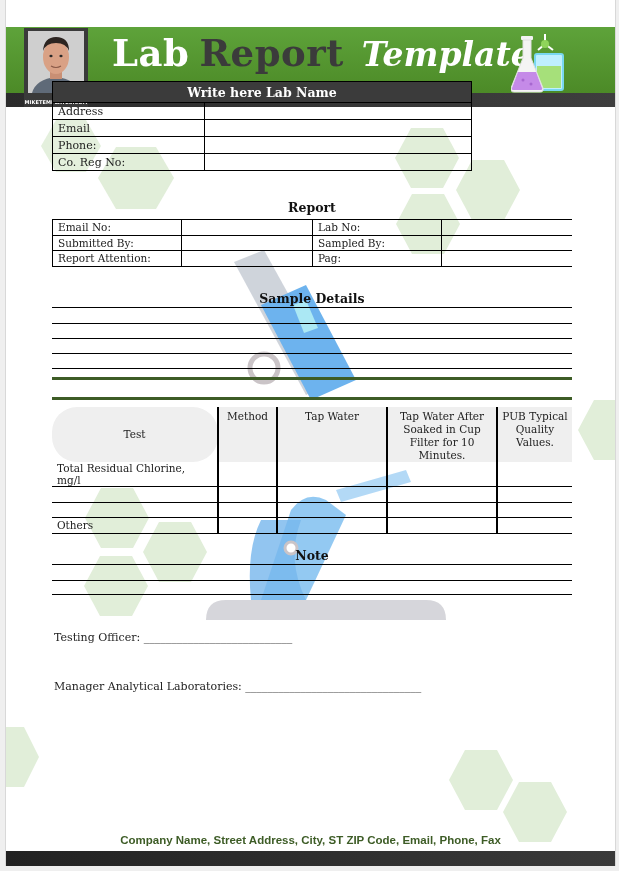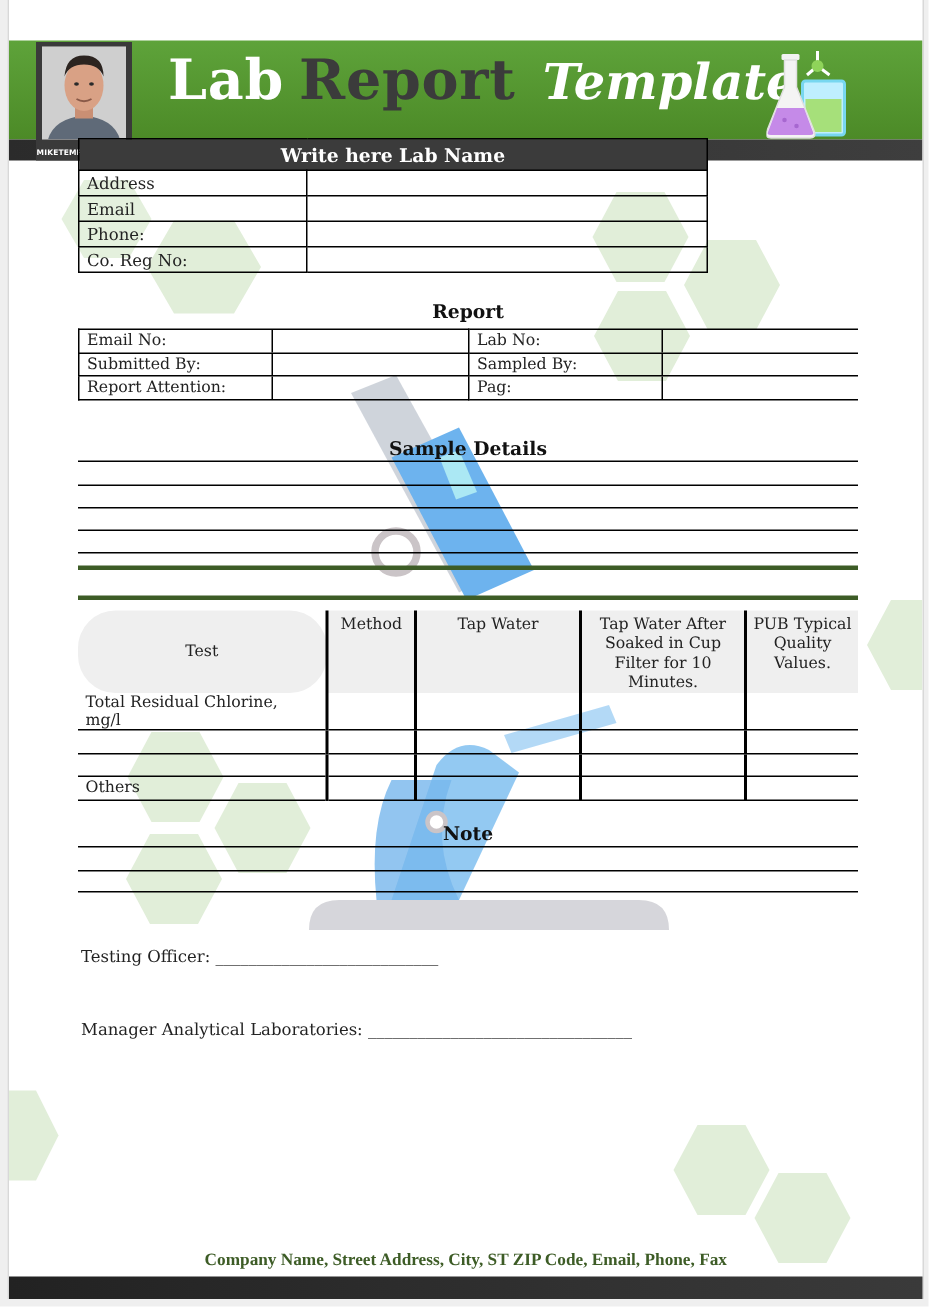--- a/index.html
+++ b/index.html
@@ -11,21 +11,21 @@
   .header .dark { position:absolute; left:0; top:66px; width:609px; height:14px; background:linear-gradient(90deg,#2b2b2b,#3e3e3e); }
   .photo { position:absolute; left:18px; top:1px; width:64px; height:79px; background:#3a3a3a; }
   .photo .face { position:absolute; left:4px; top:3px; width:56px; height:62px; background:#c9c9c9; overflow:hidden; }
   .photo .cap { position:absolute; left:0; bottom:2px; width:64px; text-align:center; color:#fff; font-family:"DejaVu Sans", sans-serif; font-size:5px; font-weight:bold; letter-spacing:0.1px; }
   .title { position:absolute; left:106px; top:4px; height:56px; white-space:nowrap; }
   .title .t1 { font-family:"DejaVu Serif", serif; font-weight:bold; font-size:37px; color:#fff; letter-spacing:0.5px; }
   .title .t2 { font-family:"DejaVu Serif", serif; font-weight:bold; font-size:37px; color:#3b3b3b; letter-spacing:0.5px; margin-left:10px; }
   .title .t3 { font-family:"DejaVu Serif", serif; font-style:italic; font-weight:bold; font-size:33px; color:#fff; margin-left:18px; }
   .flask { position:absolute; left:505px; top:3px; width:56px; height:66px; }
   .content { position:absolute; left:0; top:0; width:609px; height:866px; z-index:3; }
-  .lab-table { position:absolute; left:46px; top:92px; width:420px; border-collapse:collapse; font-size:11px; }
+  .lab-table { position:absolute; left:46px; top:81px; width:420px; border-collapse:collapse; font-size:11px; }
   .lab-table th { background:#3b3b3b; color:#fff; font-weight:bold; font-size:12.5px; height:20px; border:1px solid #000; padding:0; text-align:center; }
   .lab-table td { border:1px solid #000; height:16px; padding:0 5px; color:#222; background:transparent; }
   .lab-table td.lbl { width:141px; border-right:1.5px solid #000; }
   .section-title { position:absolute; width:520px; left:46px; text-align:center; font-weight:bold; font-size:12.5px; color:#111; }
   .report-table { position:absolute; left:46px; top:219px; width:520px; border-collapse:collapse; font-size:10.5px; }
   .report-table td { height:14.5px; padding:0 5px; border-top:1px solid #000; border-bottom:1px solid #000; color:#222; }
   .report-table td.c1 { width:118px; border-left:1px solid #000; }
   .report-table td.c2 { width:120px; border-left:1px solid #000; border-right:1px solid #000; }
   .report-table td.c3 { width:118px; border-left:1px solid #000; }
   .report-table td.c4 { border-left:1px solid #000; }
@@ -36,21 +36,21 @@
   .results th.test { vertical-align:middle; padding-top:0; }
   .results td { height:14.5px; border-bottom:1px solid #000; padding:0 5px; color:#222; }
   .results .col-test { width:155px;border-radius:25px; }
   .results .col-method { width:47px; border-left:2px solid #000; text-align:center; }
   .results .col-tap { width:98px; border-left:2px solid #000; text-align:center; }
   .results .col-after { width:98px; border-left:2px solid #000; text-align:center; }
   .results .col-pub { border-left:2px solid #000; text-align:center;margin-left:19px; }
   .results td.col-method, .results td.col-tap, .results td.col-after { text-align:left; }
   .results tr.first td { border-top:none; }
   .sig { position:absolute; left:48px; font-size:11px; color:#222; }
-  .footer-text { position:absolute; left:0; top:834px; width:609px; text-align:center; font-family:Liberation Serif, serif; font-weight:bold; font-size:11.5px; color:#3d5c26; z-index:3; }
+  .footer-text { position:absolute; left:0; top:834px; width:609px; text-align:center; font-family:Liberation Sans, sans-serif; font-weight:bold; font-size:11.5px; color:#3d5c26; z-index:3; }
   .footer-bar { position:absolute; left:0; top:851px; width:609px; height:15px; background:linear-gradient(90deg,#222 0%,#3a3a3a 100%); z-index:3; }
 </style>
 </head>
 <body>
 
 <div class="page">
 
   <svg class="bg" viewBox="0 0 609 866">
     <g fill="#e1eed9">
 

